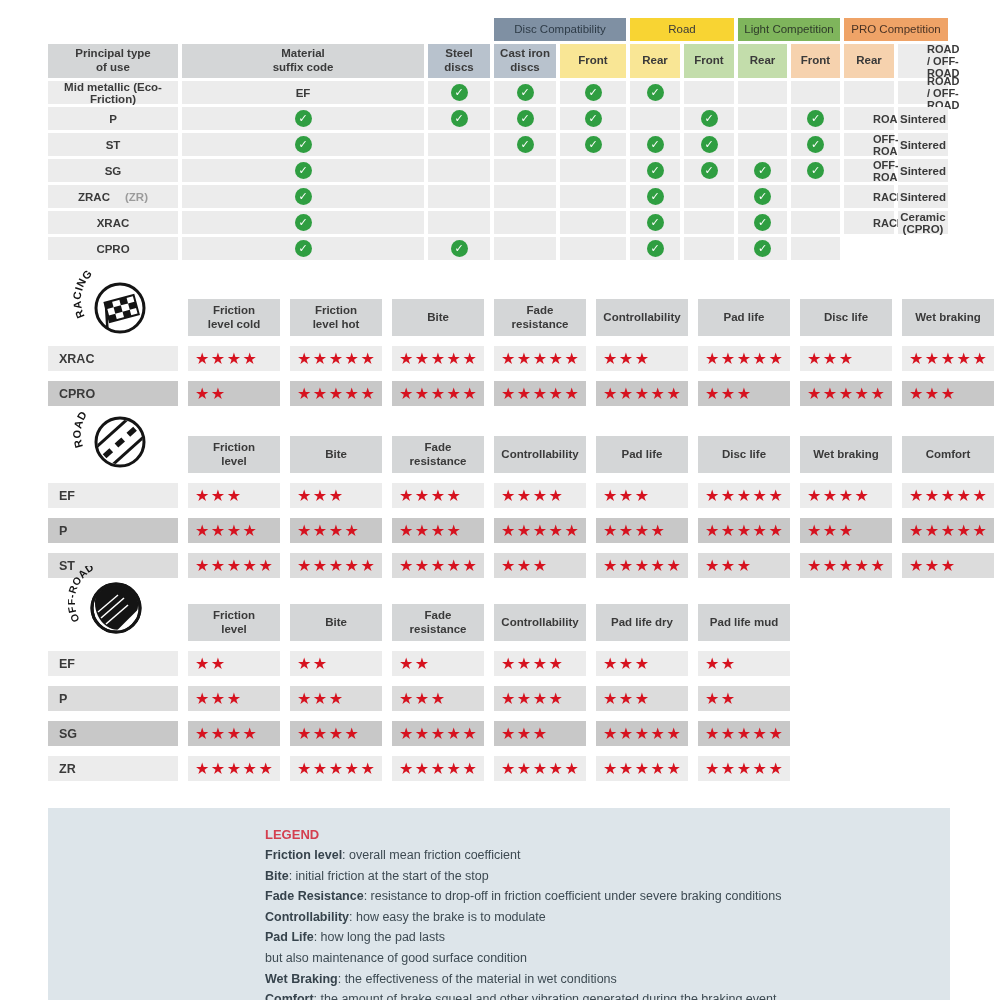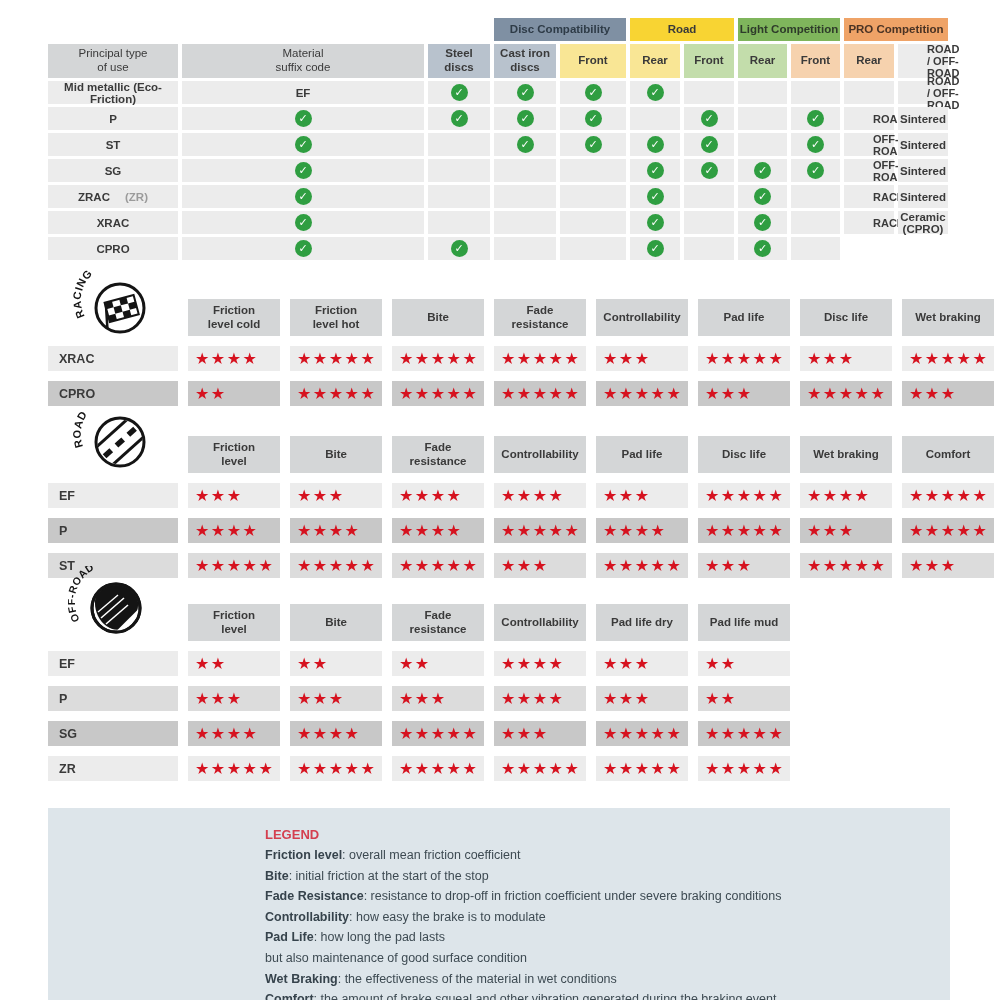--- a/index.html
+++ b/index.html
@@ -14,26 +14,26 @@
   #compat{
     left:48px;top:18px;display:grid;
     grid-template-columns:130px 242px 62px 62px 66px 50px 50px 49px 49px 50px 50px;
     grid-template-rows:23px 34px repeat(7,23px);
     gap:3px 4px;
   }
   #compat > div{display:flex;align-items:center;justify-content:center;text-align:center}
   .blank{background:transparent}
   .span3{grid-column:1 / span 3}
   .g2{grid-column:span 2}
-  .gh{font-weight:700;font-size:11.5px;line-height:1.1}
+  .gh{font-weight:400;font-size:11.5px;line-height:1.1}
   .gh-disc{background:#7f90a3;color:#2e3b47}
   .gh-road{background:#f8d433;color:#3a3a3a}
   .gh-light{background:#7fb55c;color:#2e3b2a}
   .gh-pro{background:#efa367;color:#4a3324}
-  .hdr{background:#d4d6d7;font-weight:400;font-size:11.5px;white-space:pre-line;line-height:1.2}
+  .hdr{background:#d4d6d7;font-weight:700;font-size:11.5px;white-space:pre-line;line-height:1.2}
   .sub{font-weight:700;font-size:11.5px;white-space:pre-line;line-height:1.2}
   .sub-disc{background:#b8c2cd}
   .sub-road{background:#f9e695}
   .sub-light{background:#c3ddab}
   .sub-pro{background:#f6d2ae}
   .dc{background:#ececec;font-size:11px}
   .use{justify-content:flex-start !important;padding-left:29px;font-weight:700;text-align:left !important}
   .cmp{font-weight:700;font-size:11.5px}
   .sfx{font-weight:700;font-size:11.5px}
   .sfx .note{color:#9b9b9b;margin-left:15px;font-weight:700}

